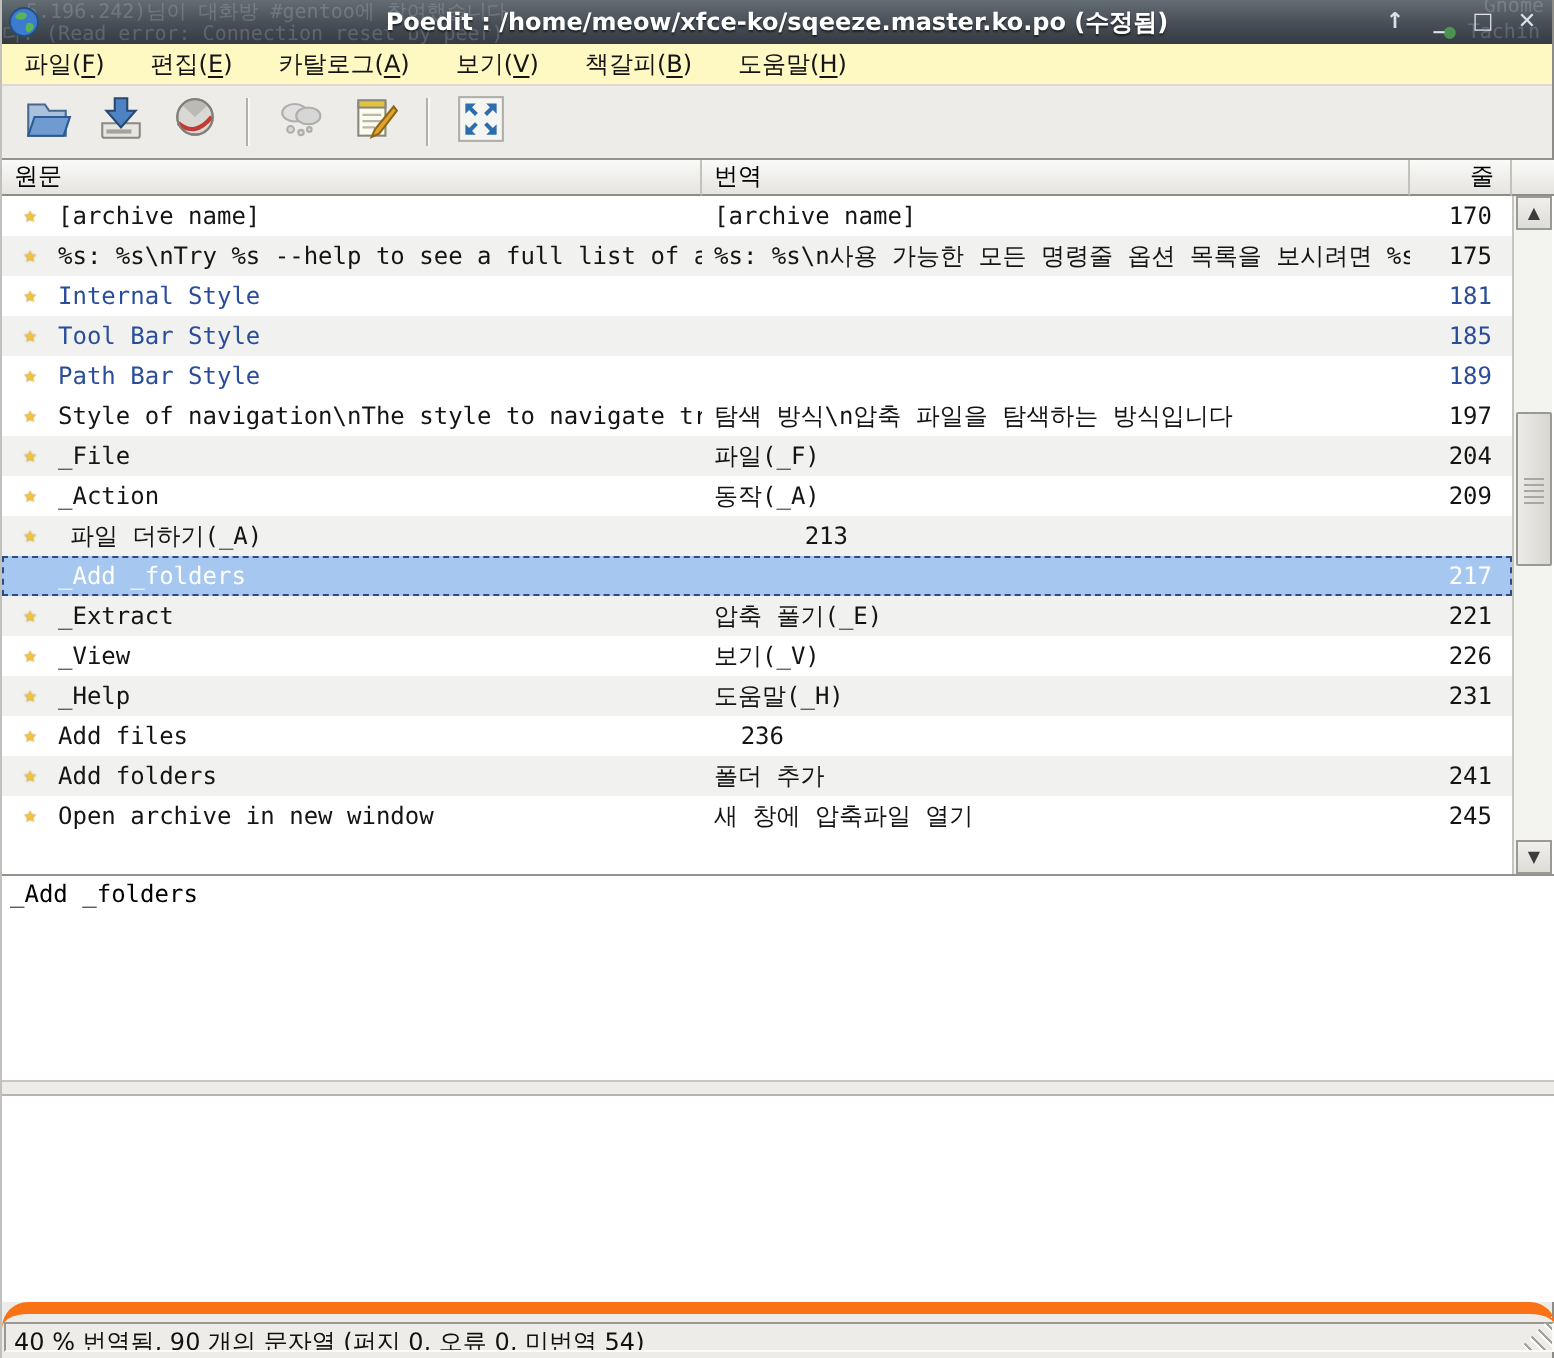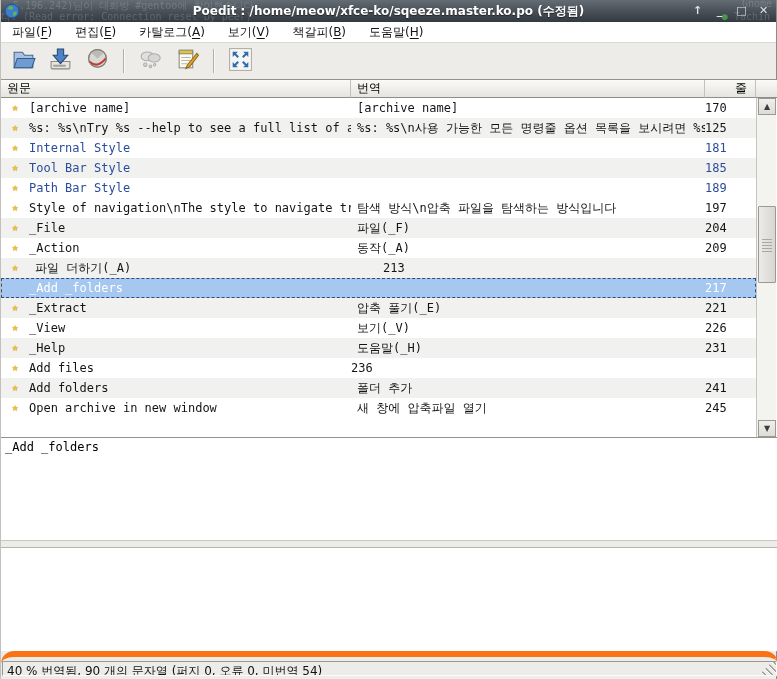--- a/index.html
+++ b/index.html
@@ -19,21 +19,21 @@
   .ghost.g2 { left:0px;  top:10px; }
   .ghost.gr1 { right:4px; top:-2px; }
   .ghost.gr2 { right:6px; top:11px;text-align:center; }
   .ghost .dot { color:rgba(90,210,90,.55); }
   .app-icon { position:absolute; left:3px; top:3px; width:16px; height:16px; }
   .win-btns { position:absolute; right:5px; top:0; height:22px; display:flex; align-items:center; gap:7px; }
   .win-btn { width:15px; height:16px; color:#dde1e6; font-weight:bold; font-size:11px;
              text-align:center; line-height:16px; cursor:default; }
 
   
-  .menubar { position:absolute; top:22px; left:0; width:100%; height:21px; background:#ffffff;
+  .menubar { position:absolute; top:22px; left:0; width:100%; height:21px; background:#fef9c3;
              border-bottom:1px solid #dbd9d5; display:flex; align-items:center; padding-left:7px; gap:15px; }
   .menu-item { padding:2px 4px; color:#151515; white-space:nowrap; }
   .menu-item u { text-underline-offset:2px; }
 
   
   .toolbar { position:absolute; top:43px; left:0; width:100%; height:37px; background:#edece9;
              border-bottom:1px solid #94928c; display:flex; align-items:center; padding-left:7px; gap:7px; }
   .tool-btn { width:30px; height:30px; display:flex; align-items:center; justify-content:center; border-radius:2px; }
   .tool-btn svg { width:25px; height:25px; }
   .tool-btn.disabled svg { filter:grayscale(1); opacity:.7; }
@@ -51,21 +51,21 @@
   .hcell.fill { width:22px; border-right:none; }
   .table-body { position:absolute; top:18px; left:0; width:755px; height:339px; overflow:hidden; background:#fff; }
   .row { height:20px; display:flex; font-family:"DejaVu Sans Mono","Liberation Mono",monospace;
          font-size:12px; line-height:20px; color:#141414; }
   .row.alt { background:#f1f1ef; }
   .row.untranslated { color:#2a4d9b; }
   .row.selected { background:#a5c7f0; color:#ffffff; outline:1px dashed #2e4d7e; outline-offset:-1px; }
   .c-star  { width:28px; text-align:center; font-size:11px; color:#f2c33c; text-shadow:0 0 1px #a8781e; }
   .c-source{ width:322px; overflow:hidden; white-space:nowrap; }
   .c-trans { width:354px; padding-left:6px; overflow:hidden; white-space:nowrap; }
-  .c-line  { width:51px; text-align:left; padding-right:10px; }
+  .c-line  { width:51px; text-align:right; padding-right:10px; }
 
   
   .vscroll { position:absolute; left:755px; top:18px; width:20px; height:339px;
              background:#f3f3f0; border-left:1px solid #c6c4bf; }
   .sb-btn { position:absolute; left:1px; width:18px; height:17px; background:linear-gradient(#f0efec,#dddcd7);
             border:1px solid #9b9994; text-align:center; line-height:15px; font-size:8px; color:#3c3c3c; }
   .sb-btn.up { top:0; } .sb-btn.down { bottom:0; }
   .sb-thumb { position:absolute; left:1px; width:18px; background:linear-gradient(90deg,#ecebe7,#d7d6d1);
               border:1px solid #9b9994; border-radius:1px; }
   .sb-thumb::after { content:""; position:absolute; left:3px; right:3px; top:50%; height:13px; margin-top:-6px;
@@ -191,21 +191,21 @@
         <div class="row">
           <span class="c-star">★</span>
           <span class="c-source">[archive name]</span>
           <span class="c-trans">[archive name]</span>
           <span class="c-line">170</span>
         </div>
         <div class="row alt">
           <span class="c-star">★</span>
           <span class="c-source">%s: %s\nTry %s --help to see a full list of availa...</span>
           <span class="c-trans">%s: %s\n사용 가능한 모든 명령줄 옵션 목록을 보시려면 %s -...</span>
-          <span class="c-line">125</span>
+          <span class="c-line">175</span>
         </div>
         <div class="row untranslated">
           <span class="c-star">★</span>
           <span class="c-source">Internal Style</span>
           <span class="c-trans"></span>
           <span class="c-line">181</span>
         </div>
         <div class="row alt untranslated">
           <span class="c-star">★</span>
           <span class="c-source">Tool Bar Style</span>

